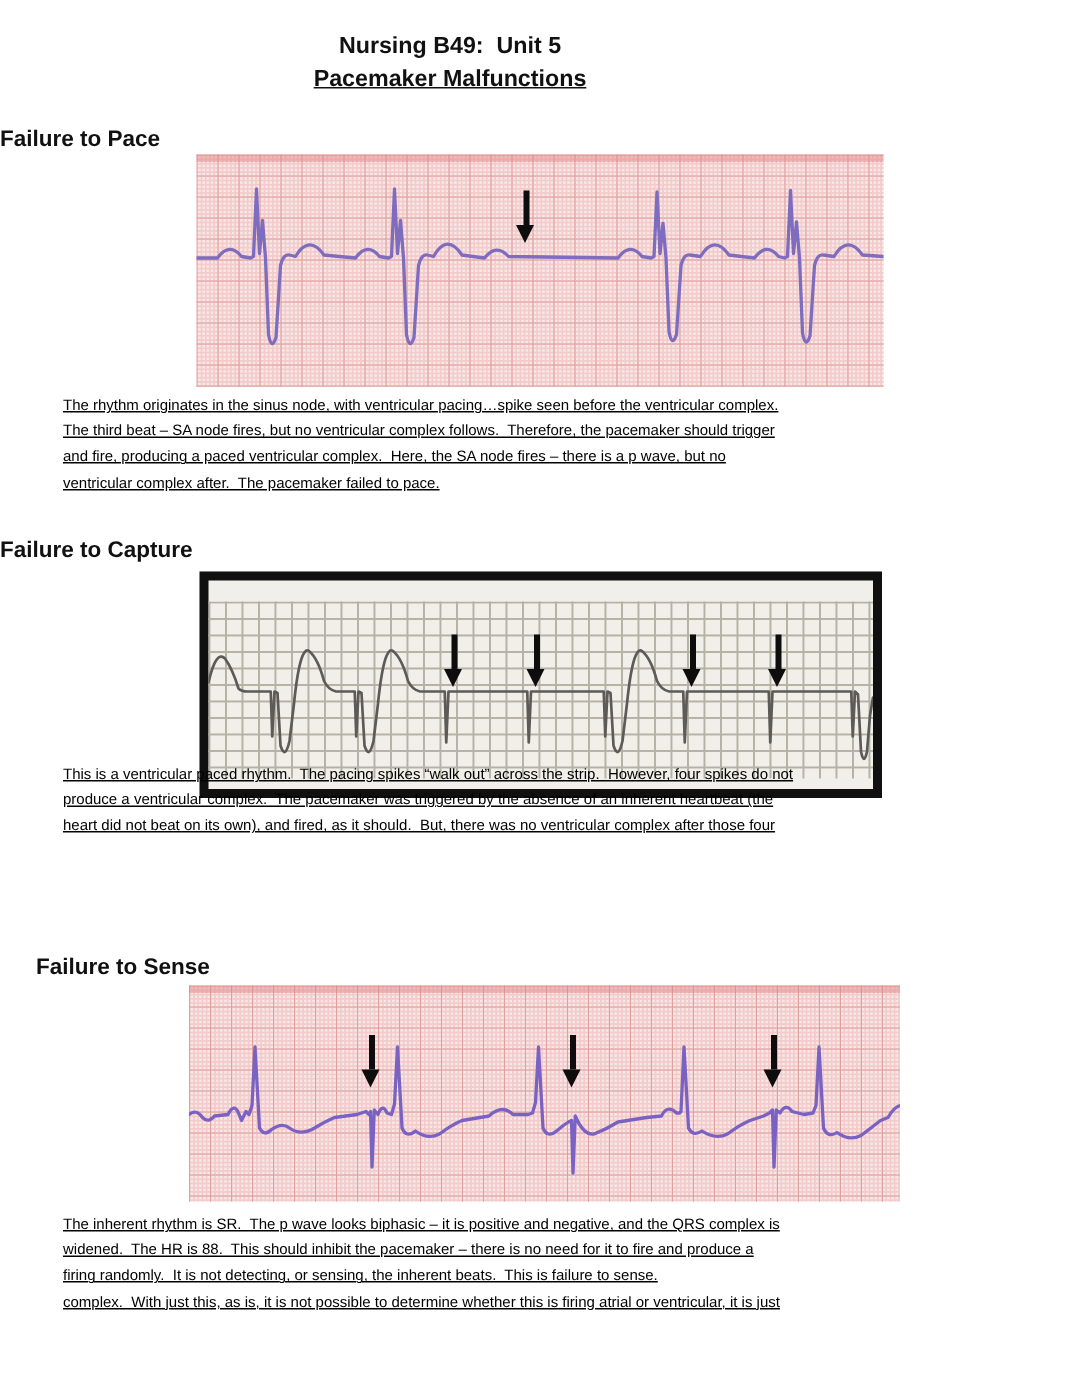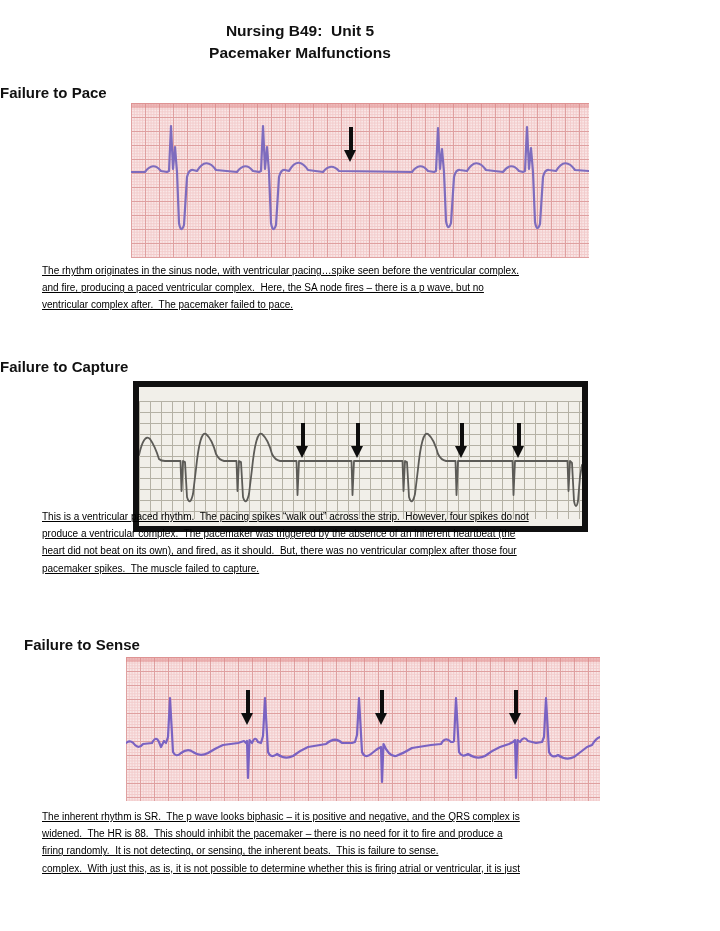--- a/index.html
+++ b/index.html
@@ -4,21 +4,21 @@
 <style>
   html,body{margin:0;padding:0;}
   body{
     width:720px;height:931px;background:#ffffff;
     font-family:"Liberation Sans", sans-serif;color:#1c1c1c;
     position:relative;overflow:hidden;
   }
   .abs{position:absolute;}
   .title-block{top:20px;left:0;width:600px;text-align:center;}
   .title-line{font-size:15.5px;font-weight:bold;line-height:22px;white-space:pre;color:#111;}
-  .title-line.underlined{}
+  .title-line.underlined{text-decoration:underline;}
   .section-heading{
     width:720px;left:0;text-align:left;font-size:15px;font-weight:bold;color:#111;white-space:pre;
   }
   .para{font-size:10px;line-height:17.2px;color:#000000;text-decoration:underline;}
   .para .line{white-space:pre;}
 
   
   .strip-pink{
     background-color:#f9e6e6;
     background-image:
@@ -85,20 +85,21 @@
              L372 69 Q380 58 388 68 L392 69
              L394 68 L396 24 L398 66 L400 45 L402 69
              L404 119 Q406 130 409 121 L412 74 Q414 66 418 67
              L425 68 Q434 53 444 67 L458 68" fill="none" stroke="#7e6cbe" stroke-width="2.2" stroke-linejoin="round" stroke-linecap="round"></path>
   </svg>
   <div class="arrow" style="left:213px;top:24px;"></div>
 </div>
 
 <div class="abs para" style="left:42px;top:262px;">
   <div class="line">The rhythm originates in the sinus node, with ventricular pacing…spike seen before the ventricular complex.</div>
+  <div class="line">The third beat – SA node fires, but no ventricular complex follows.  Therefore, the pacemaker should trigger</div>
   <div class="line">and fire, producing a paced ventricular complex.  Here, the SA node fires – there is a p wave, but no</div>
   <div class="line">ventricular complex after.  The pacemaker failed to pace.</div>
 </div>
 
 <div class="abs section-heading" style="top:358px;">Failure to Capture</div>
 
 <div class="abs strip-frame" style="left:133px;top:381px;width:455px;height:151px;">
   <div class="strip-gray-grid"></div>
   <svg class="trace" width="443" height="139" viewBox="0 0 443 139">
     <path d="M0 68 Q5 46 11 52 Q16 59 20 72 Q22 74 26 74
@@ -118,21 +119,20 @@
   <div class="arrow" style="left:157px;top:36px;"></div>
   <div class="arrow" style="left:212px;top:36px;"></div>
   <div class="arrow" style="left:316px;top:36px;"></div>
   <div class="arrow" style="left:373px;top:36px;"></div>
 </div>
 
 <div class="abs para" style="left:42px;top:508px;">
   <div class="line">This is a ventricular paced rhythm.  The pacing spikes “walk out” across the strip.  However, four spikes do not</div>
   <div class="line">produce a ventricular complex.  The pacemaker was triggered by the absence of an inherent heartbeat (the</div>
   <div class="line">heart did not beat on its own), and fired, as it should.  But, there was no ventricular complex after those four</div>
-  <div class="line">pacemaker spikes.  The muscle failed to capture.</div>
 </div>
 
 <div class="abs section-heading" style="top:636px;padding-left:24px;">Failure to Sense</div>
 
 <div class="abs strip-pink" style="left:126px;top:657px;width:474px;height:144px;">
   <svg class="trace" width="474" height="144" viewBox="0 0 474 144">
     <path d="M0 86 Q5 82 9 88 Q13 92 17 87 L26 86
              Q30 78 33 85 L35 90 L38 84 L40 86
              L42 80 L44 41 L47 95
              Q50 101 55 96 Q62 91 67 95 Q74 100 82 96 Q90 91 97 88 L112 86

